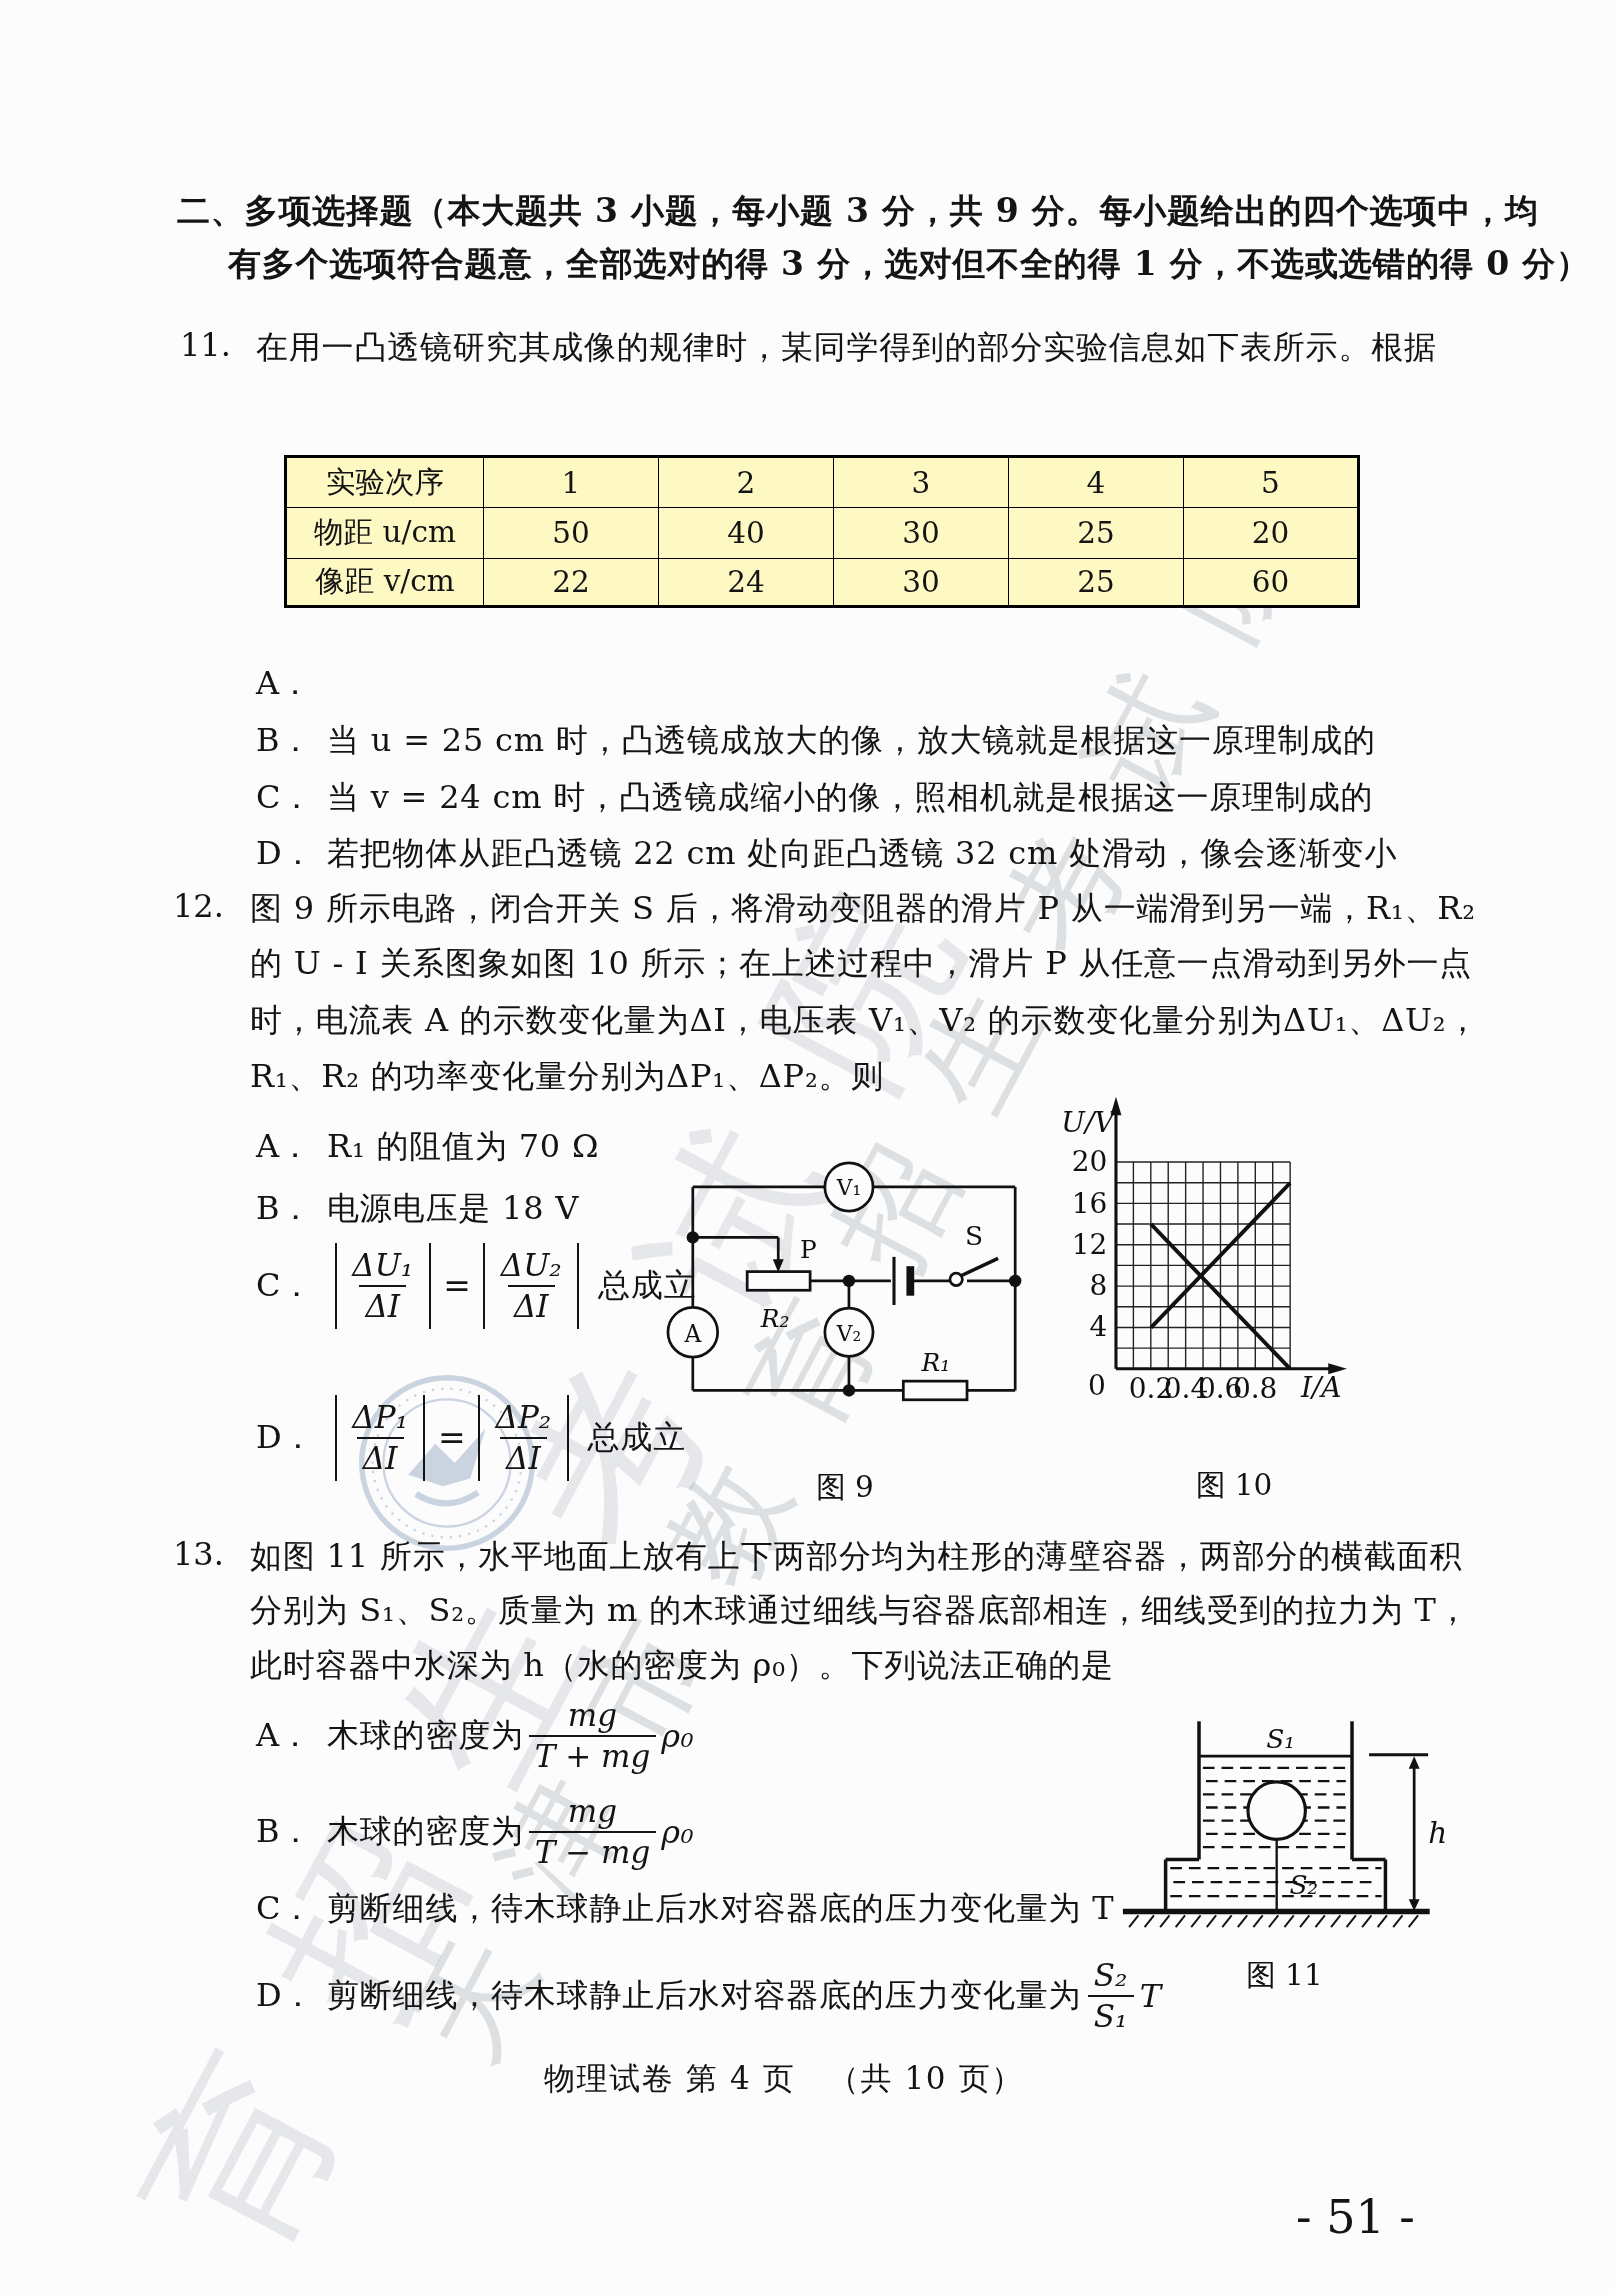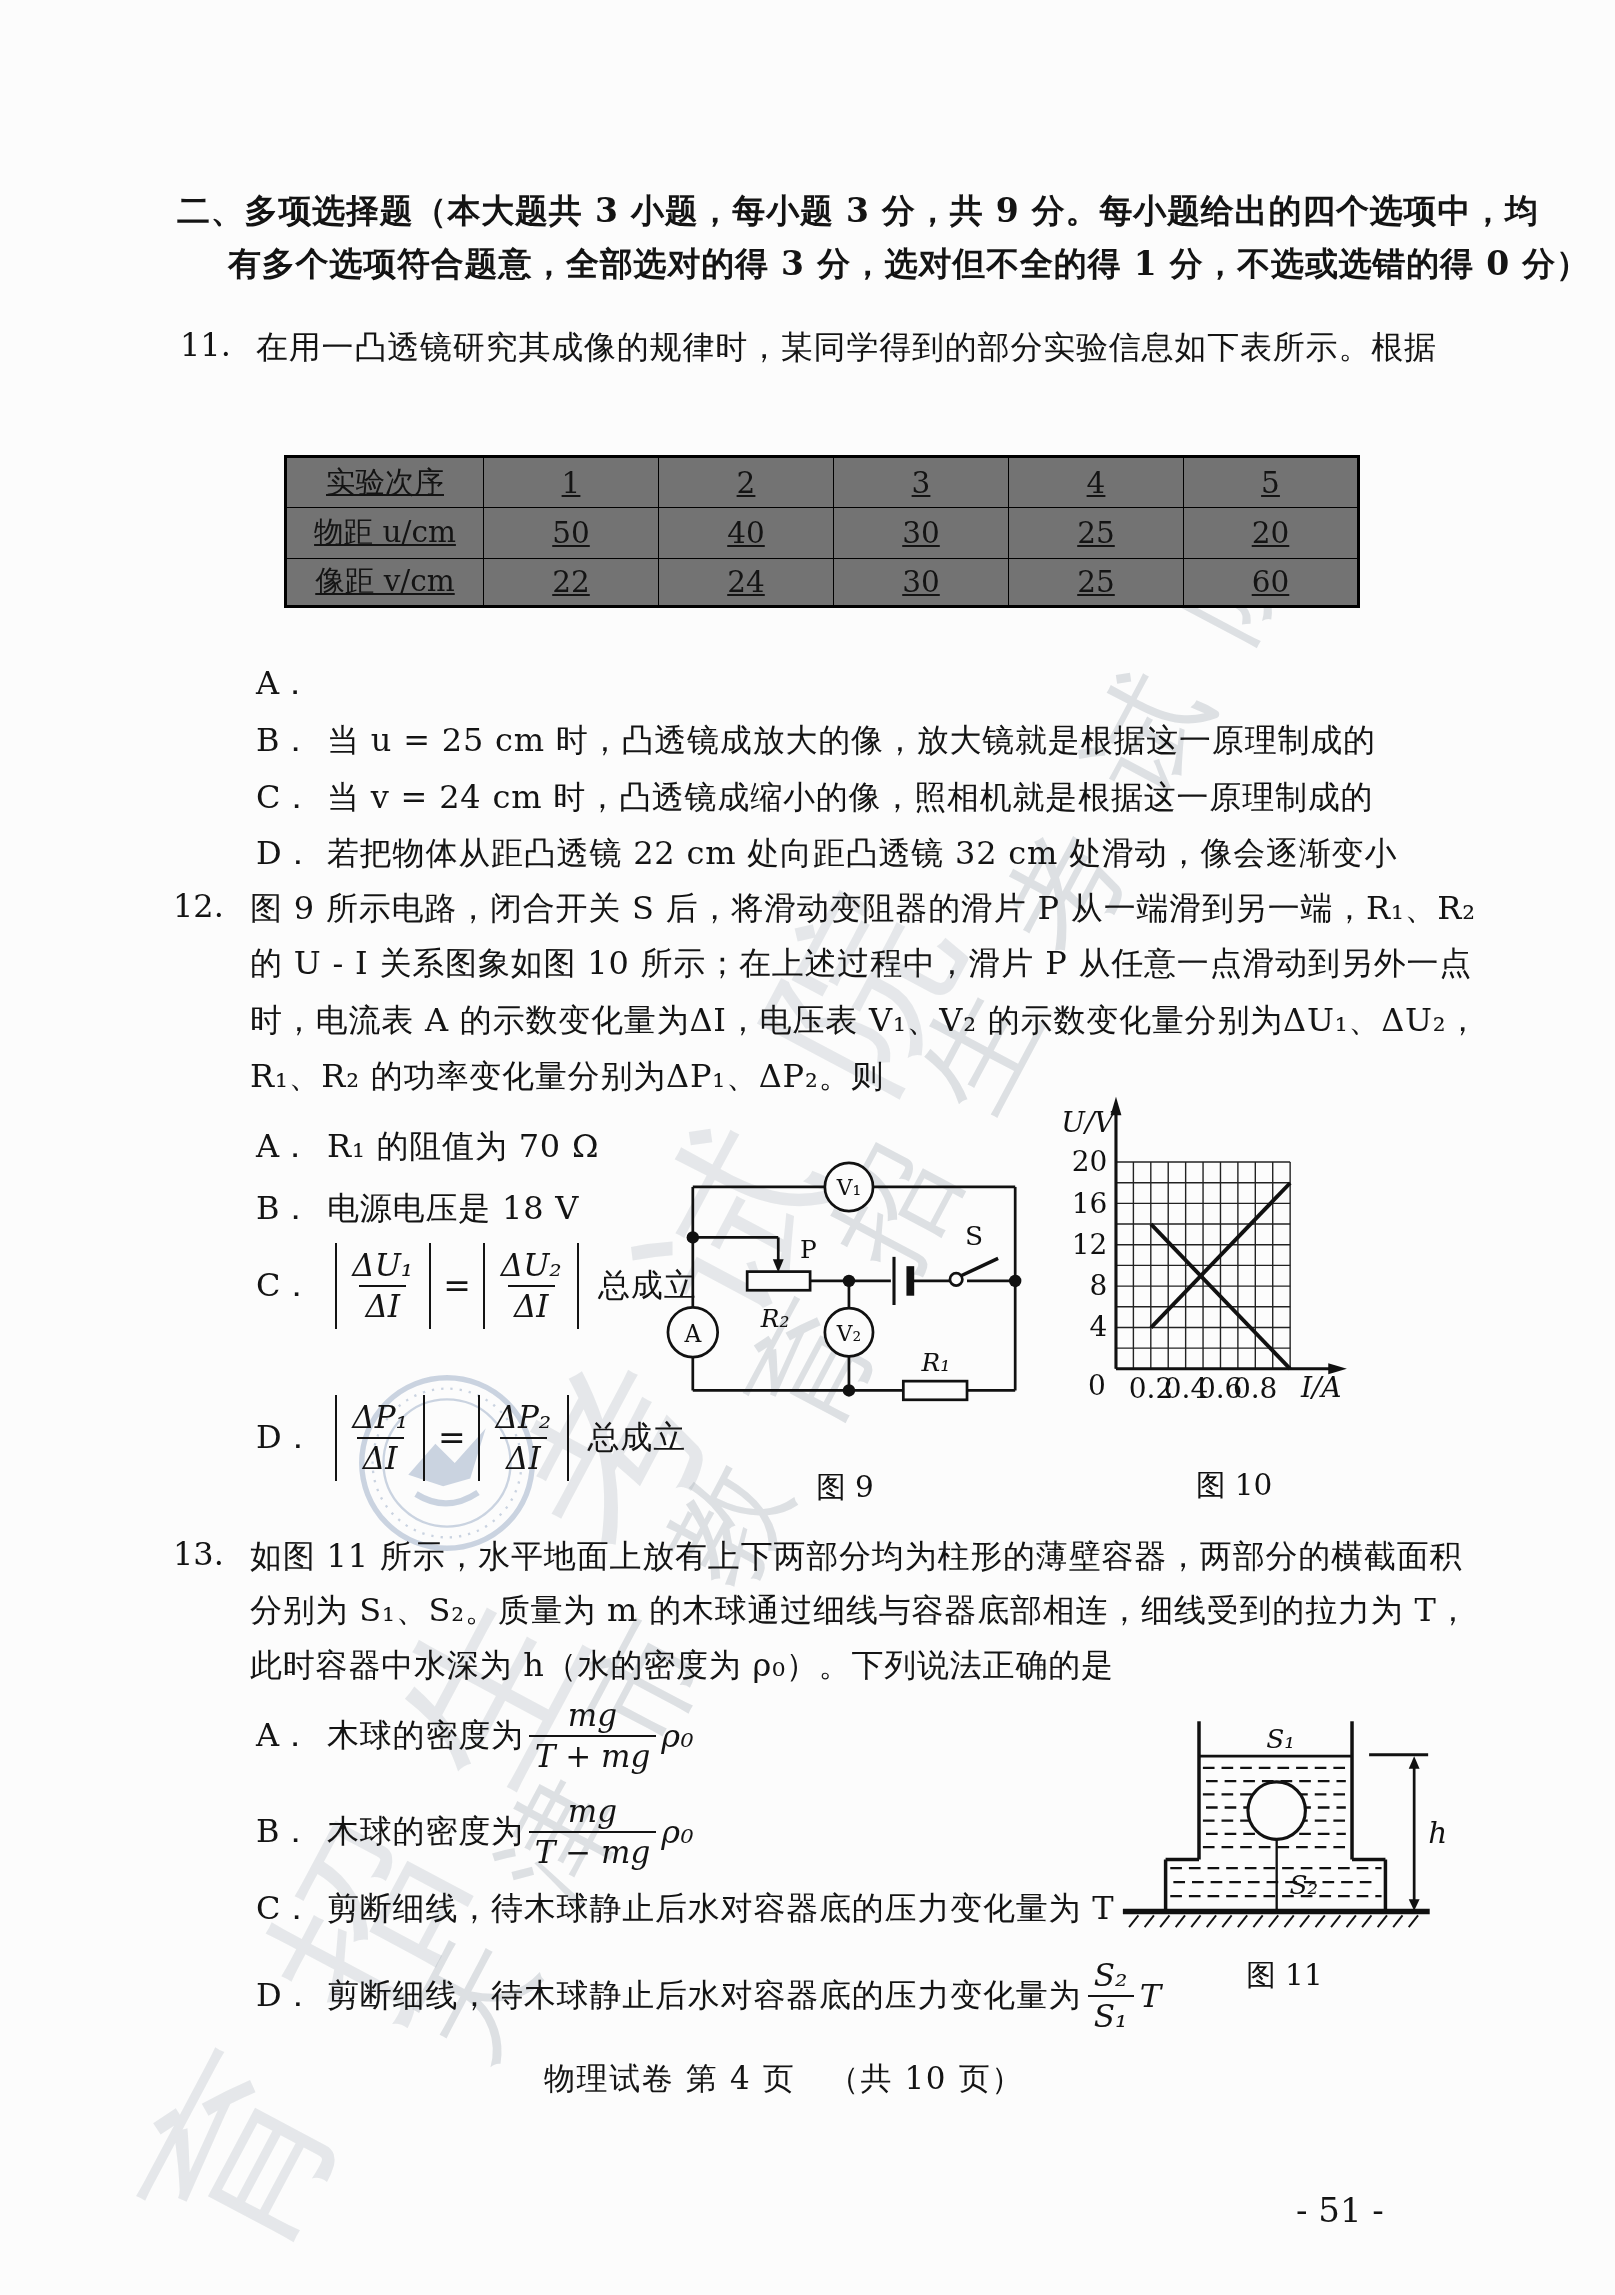--- a/index.html
+++ b/index.html
@@ -19,35 +19,35 @@
   .mathrow{display:flex; align-items:center;}
   .mathrow .optlabel{width:71px;}
   .frac{display:inline-flex; flex-direction:column; align-items:center; font-size:31px; font-style:italic; line-height:1.15;}
   .frac .den{border-top:2.3px solid #141414; padding:1.6px 6.2px 0 6.2px;}
   .frac .num{padding:0 6.2px 1.6px 6.2px;}
   .absgrp{display:inline-flex; align-items:center; border-left:2.7px solid #141414; border-right:2.7px solid #141414; padding:4.7px 9.3px; margin:0 7.8px;}
   .eqsign{font-size:33px; margin:0 4.7px;}
   .suffix{font-size:32px; margin-left:11px; letter-spacing:0.8px;}
   .mitalic{font-style:italic;}
   
-  table.datatable{border-collapse:collapse; table-layout:fixed; background:#737373;text-decoration:underline;}
+  table.datatable{border-collapse:collapse; table-layout:fixed; background:#fef9c3;}
   table.datatable td{
     border:1.9px solid #000; text-align:center; vertical-align:middle;
     font-size:29.5px; padding:0;
   }
   table.datatable{border:3.1px solid #000;}
   
   svg text{font-family:"DejaVu Serif","Liberation Serif",serif; fill:#111;}
   
   .wm{
     position:absolute; white-space:nowrap; text-align:center;
     color:#98a2ac; pointer-events:none; font-weight:400;
   }
   .footer{font-size:31px; letter-spacing:1.6px; white-space:nowrap;}
-  .pagenum{font-size:34px; white-space:nowrap;}
+  .pagenum{font-size:46px; white-space:nowrap;}
 </style>
 </head>
 <body>
 
 <div id="page">
 
   <div class="wm" style="left:-140px; top:1181px; width:2020px; font-size:117px; letter-spacing:62px; opacity:0.30; transform:rotate(-62deg);">天津市教育招生考试院</div>
   <div class="wm" style="left:-995px; top:1881px; width:2642px; font-size:179px; letter-spacing:85px; opacity:0.22; transform:rotate(-62deg);">天津市教育招生考试院</div>
 
   <svg class="abs" style="left:354px; top:1370px; opacity:0.45;" width="186" height="186" viewBox="0 0 240 240">

